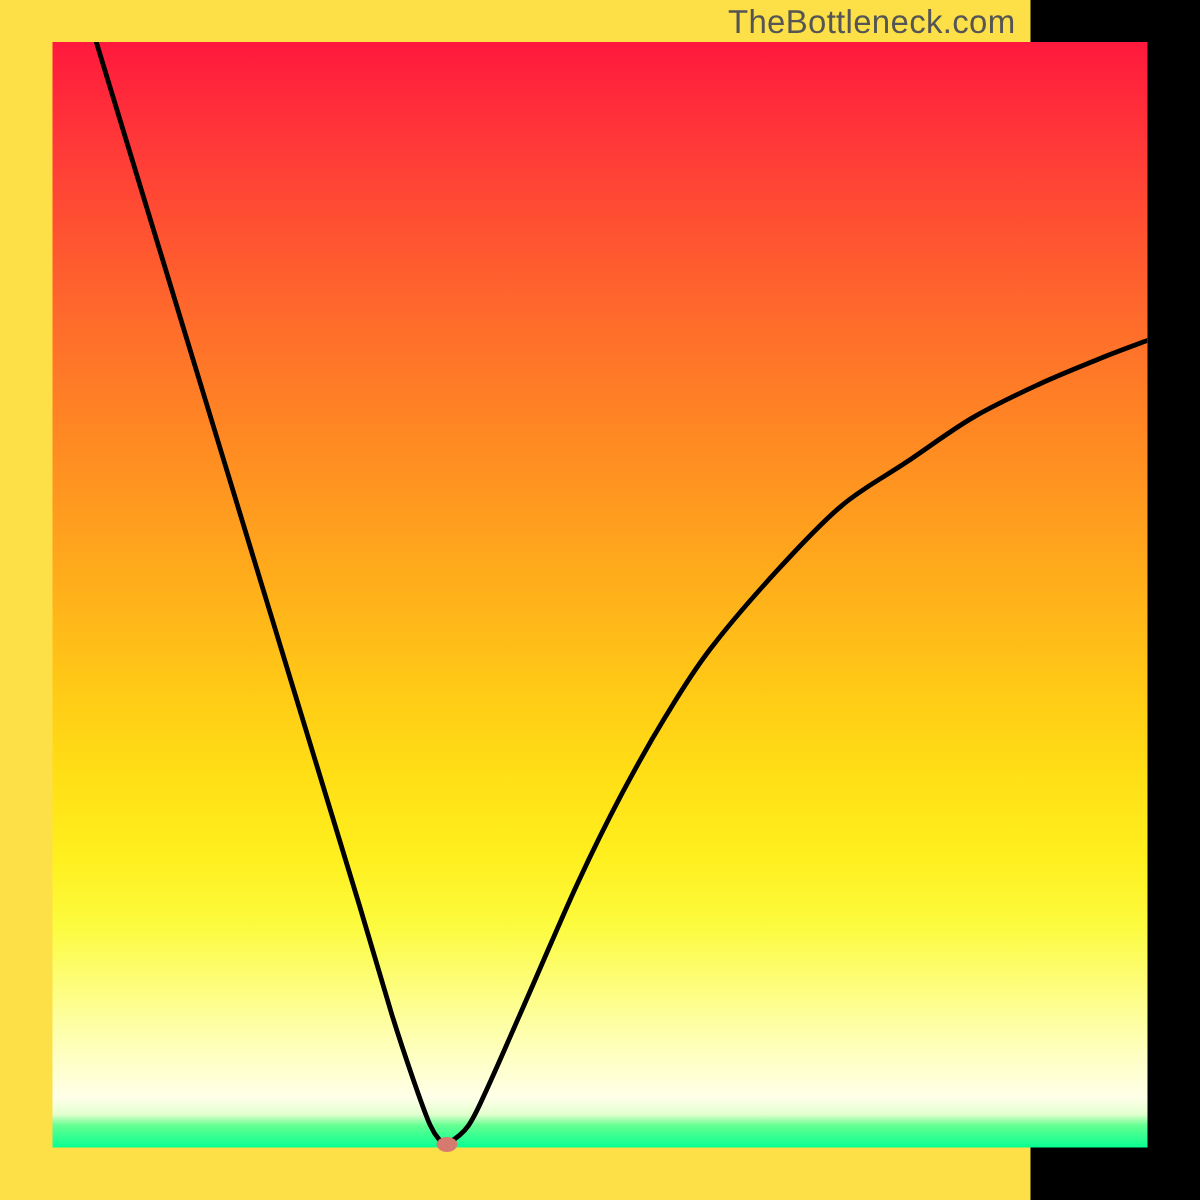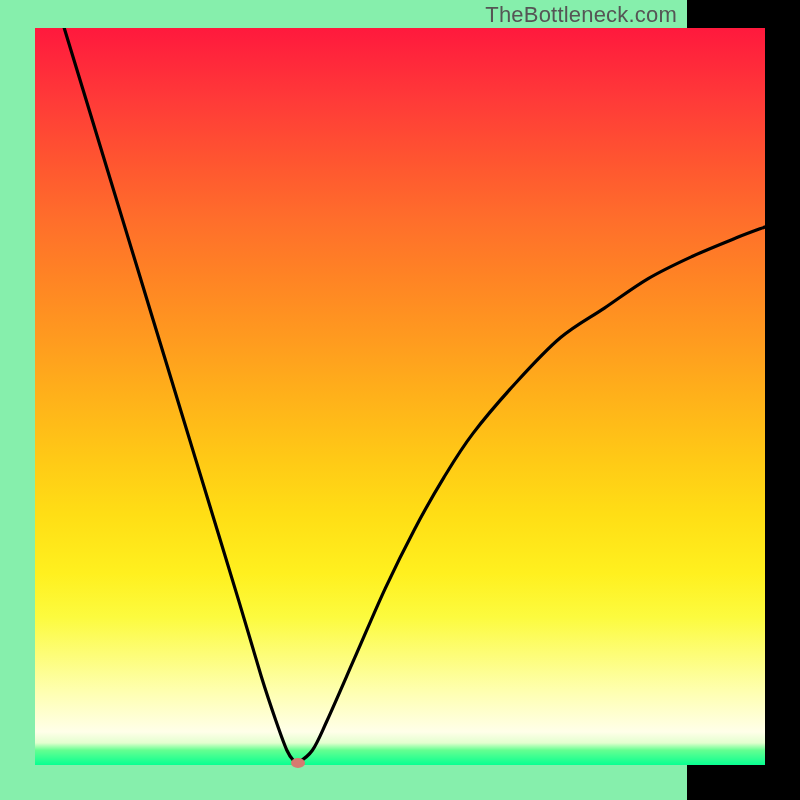--- a/index.html
+++ b/index.html
@@ -1,21 +1,21 @@
 <!DOCTYPE html>
 <html><head>
 <meta charset="utf-8">
 <style>
   * { margin: 0; padding: 0; box-sizing: border-box; }
   html, body { width: 800px; height: 800px; overflow: hidden; background: #000; }
   .container {
     position: relative;
     width: 687px;
     height: 800px;
-    background: #86efac;
+    background: #fde047;
     text-align: right;
   }
   .watermark {
     position: absolute;
     top: 2px;
     right: 10px;
     font-family: Arial, sans-serif;
     font-size: 22px;
     font-weight: 500;
     color: #555;

